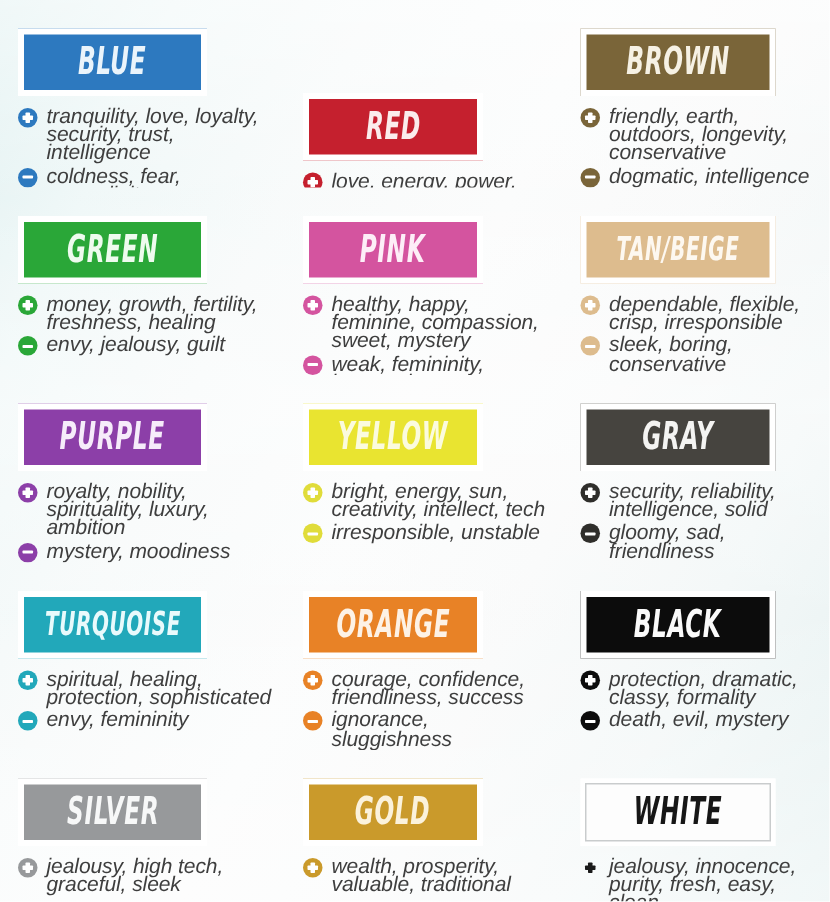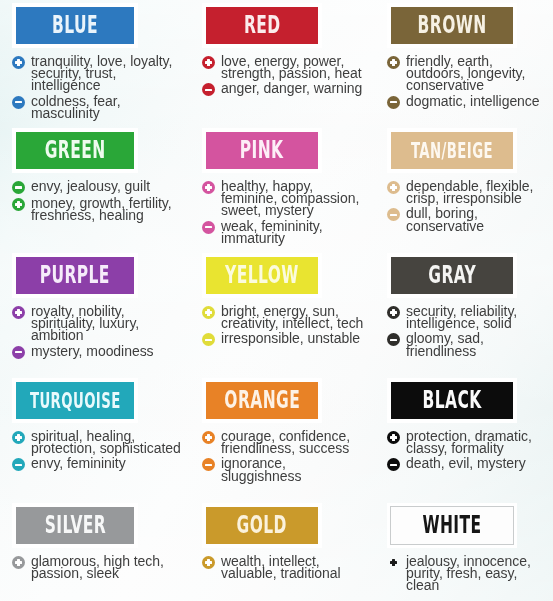--- a/index.html
+++ b/index.html
@@ -48,23 +48,24 @@
     z-index: 2;
     display: grid;
     grid-template-columns: 190px 185px 178px;
     grid-template-rows: 125px 125px 125px 125px 101px;
     width: 553px;
     height: 601px;
   }
 
   .cell {
     position: relative;
-    padding: 3px 6px 0 12px;
+    padding: 19px 6px 0 12px;
     box-sizing: border-box;
     overflow: hidden;
+    font-style: italic;
   }
 
   
   .swatch {
     position: relative;
     height: 45px;
     width: 126px;
     border: 4px solid #ffffff;
     box-sizing: border-box;
     display: flex;
@@ -158,21 +159,21 @@
             <span class="bullet plus" style="background: rgb(45, 121, 191);"></span>
             <span class="trait-text">tranquility, love, loyalty, security, trust, intelligence</span>
           </li>
           <li class="trait">
             <span class="bullet minus" style="background: rgb(45, 121, 191);"></span>
             <span class="trait-text">coldness, fear, masculinity</span>
           </li>
         </ul>
       </div>
       <div class="cell col2">
-        <div class="swatch" style="background: rgb(197, 32, 46);">
+        <div class="swatch" style="background: rgb(197, 32, 46); margin-top: 43px;">
           <span class="swatch-label" style="color: rgb(251, 236, 236);">RED</span>
         </div>
         <ul class="traits">
           <li class="trait">
             <span class="bullet plus" style="background: rgb(197, 32, 46);"></span>
             <span class="trait-text">love, energy, power, strength, passion, heat</span>
           </li>
           <li class="trait">
             <span class="bullet minus" style="background: rgb(197, 32, 46);"></span>
             <span class="trait-text">anger, danger, warning</span>
@@ -193,27 +194,27 @@
             <span class="trait-text">dogmatic, intelligence</span>
           </li>
         </ul>
       </div>
       <div class="cell col1">
         <div class="swatch" style="background: rgb(42, 167, 56);">
           <span class="swatch-label" style="color: rgb(238, 251, 238);">GREEN</span>
         </div>
         <ul class="traits">
           <li class="trait">
+            <span class="bullet plus" style="background: rgb(42, 167, 56);"></span>
+            <span class="trait-text">money, growth, fertility, freshness, healing</span>
+          </li>
+          <li class="trait">
             <span class="bullet minus" style="background: rgb(42, 167, 56);"></span>
             <span class="trait-text">envy, jealousy, guilt</span>
           </li>
-          <li class="trait">
-            <span class="bullet plus" style="background: rgb(42, 167, 56);"></span>
-            <span class="trait-text">money, growth, fertility, freshness, healing</span>
-          </li>
         </ul>
       </div>
       <div class="cell col2">
         <div class="swatch" style="background: rgb(212, 84, 159); text-align: center;">
           <span class="swatch-label" style="color: rgb(253, 238, 247);">PINK</span>
         </div>
         <ul class="traits">
           <li class="trait">
             <span class="bullet plus" style="background: rgb(212, 84, 159);"></span>
             <span class="trait-text">healthy, happy, feminine, compassion, sweet, mystery</span>
@@ -228,21 +229,21 @@
         <div class="swatch narrow-label" style="background: rgb(221, 188, 142);">
           <span class="swatch-label" style="color: rgb(253, 248, 240);">TAN/BEIGE</span>
         </div>
         <ul class="traits">
           <li class="trait">
             <span class="bullet plus" style="background: rgb(221, 188, 142);"></span>
             <span class="trait-text">dependable, flexible, crisp, irresponsible</span>
           </li>
           <li class="trait">
             <span class="bullet minus" style="background: rgb(221, 188, 142);"></span>
-            <span class="trait-text">dull, boring, conservative</span>
+            <span class="trait-text">sleek, boring, conservative</span>
           </li>
         </ul>
       </div>
       <div class="cell col1">
         <div class="swatch" style="background: rgb(140, 63, 168);">
           <span class="swatch-label" style="color: rgb(246, 236, 250);">PURPLE</span>
         </div>
         <ul class="traits">
           <li class="trait">
             <span class="bullet plus" style="background: rgb(140, 63, 168);"></span>
@@ -329,32 +330,32 @@
           </li>
         </ul>
       </div>
       <div class="cell col1">
         <div class="swatch" style="background: rgb(151, 153, 155);">
           <span class="swatch-label" style="color: rgb(247, 248, 248);">SILVER</span>
         </div>
         <ul class="traits">
           <li class="trait">
             <span class="bullet plus" style="background: rgb(151, 153, 155);"></span>
-            <span class="trait-text">glamorous, high tech, passion, sleek</span>
+            <span class="trait-text">jealousy, high tech, graceful, sleek</span>
           </li>
         </ul>
       </div>
       <div class="cell col2">
         <div class="swatch" style="background: rgb(202, 154, 43);">
           <span class="swatch-label" style="color: rgb(251, 242, 220);">GOLD</span>
         </div>
         <ul class="traits">
           <li class="trait">
             <span class="bullet plus" style="background: rgb(202, 154, 43);"></span>
-            <span class="trait-text">wealth, intellect, valuable, traditional</span>
+            <span class="trait-text">wealth, prosperity, valuable, traditional</span>
           </li>
         </ul>
       </div>
       <div class="cell col3">
         <div class="swatch" style="background: rgb(253, 253, 253); border: 4px solid rgb(255, 255, 255); outline: rgb(201, 204, 205) solid 1px; outline-offset: -4px;">
           <span class="swatch-label" style="color: rgb(22, 22, 22);">WHITE</span>
         </div>
         <ul class="traits">
           <li class="trait">
             <span class="bullet plus dark-glyph" style="background: transparent;"></span>

